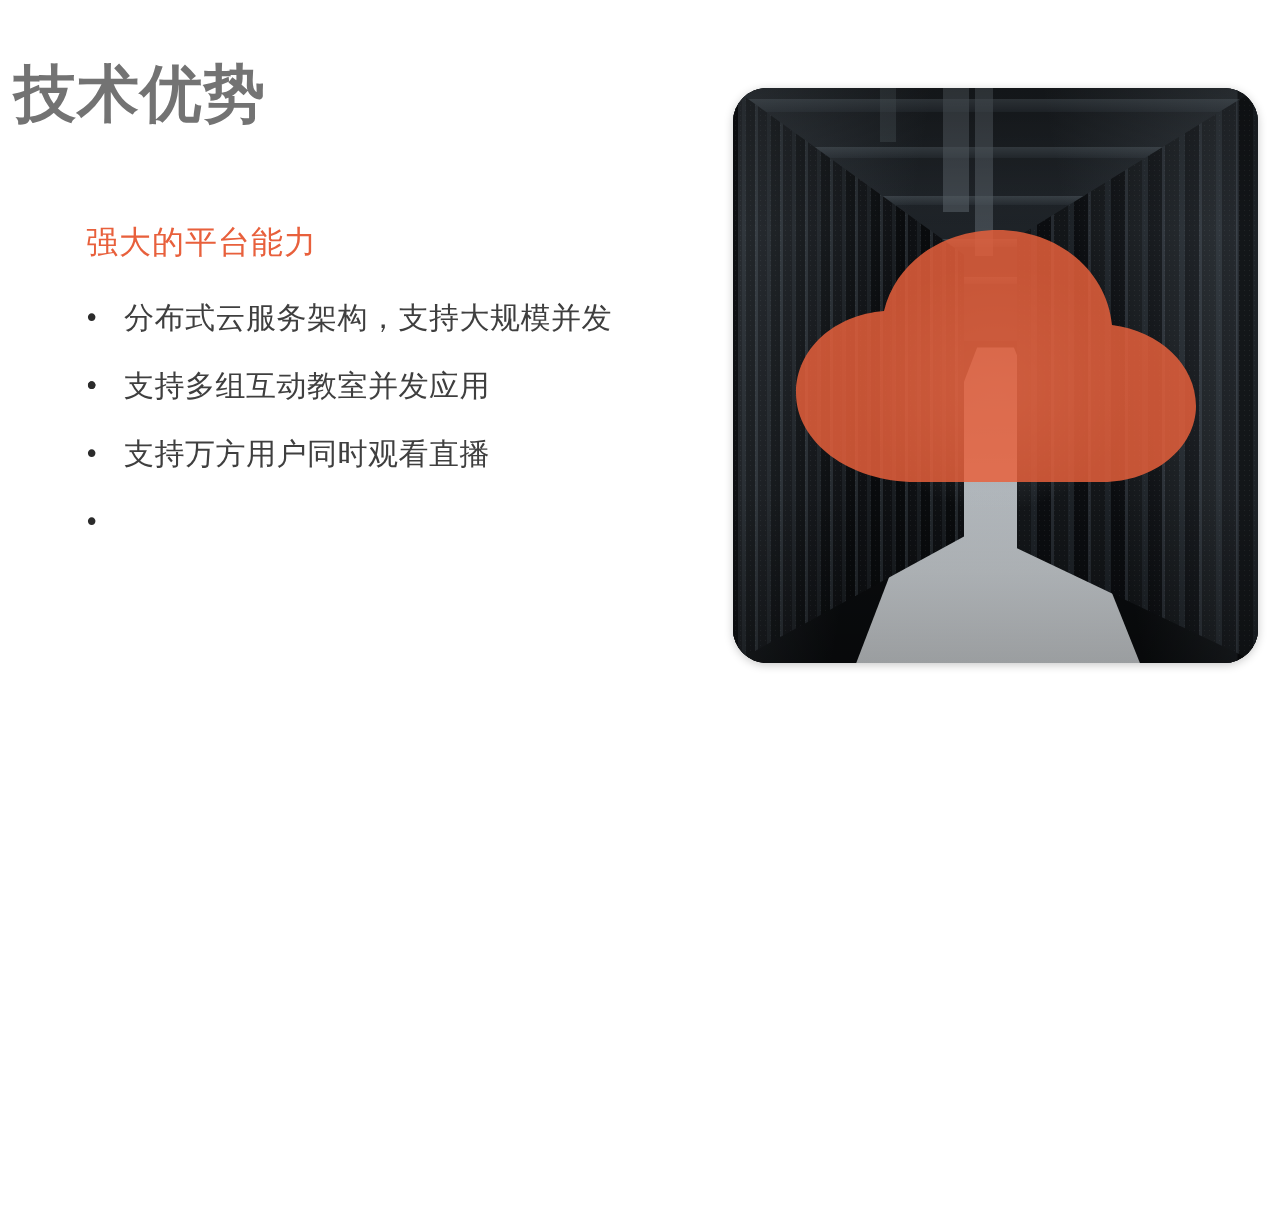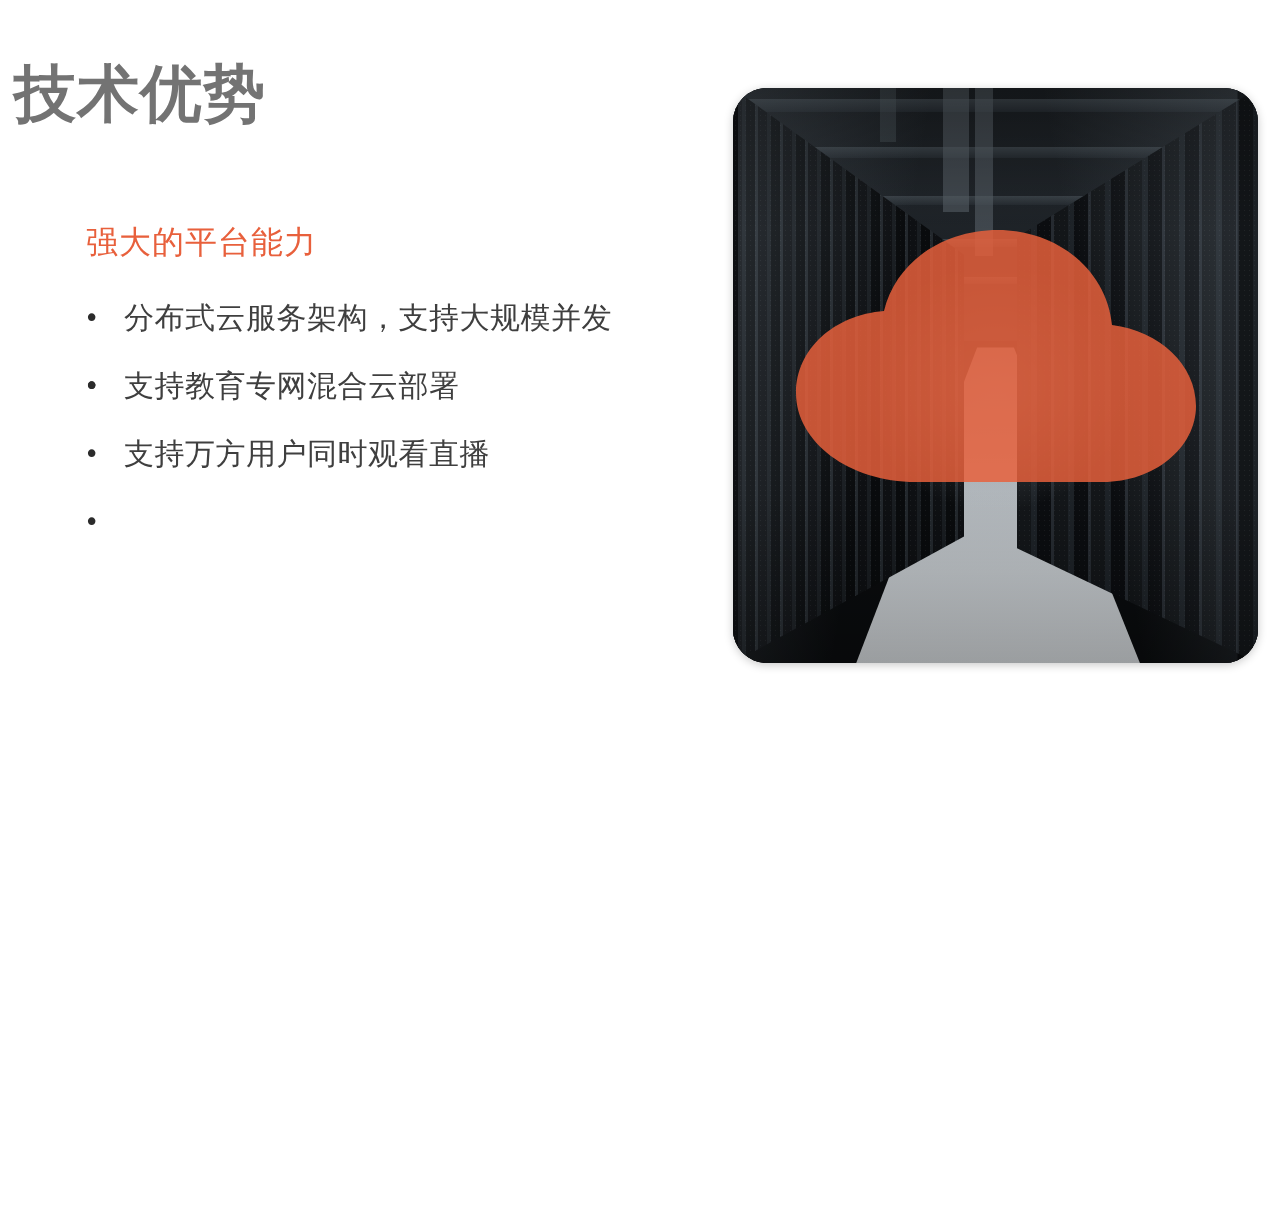--- a/index.html
+++ b/index.html
@@ -213,21 +213,21 @@
       <span class="bullet-marker">•</span>
       <span>分布式云服务架构，支持大规模并发</span>
     </li>
 
     <li class="bullet-item">
       <span class="bullet-marker">•</span>
     </li>
 
     <li class="bullet-item">
       <span class="bullet-marker">•</span>
-      <span>支持教育专网混合云部署</span>
+      <span>支持多组互动教室并发应用</span>
     </li>
 
     <li class="bullet-item">
       <span class="bullet-marker">•</span>
       <span>支持万方用户同时观看直播</span>
     </li>
 
     <li class="bullet-item">
       <span class="bullet-marker">•</span>
     </li>

